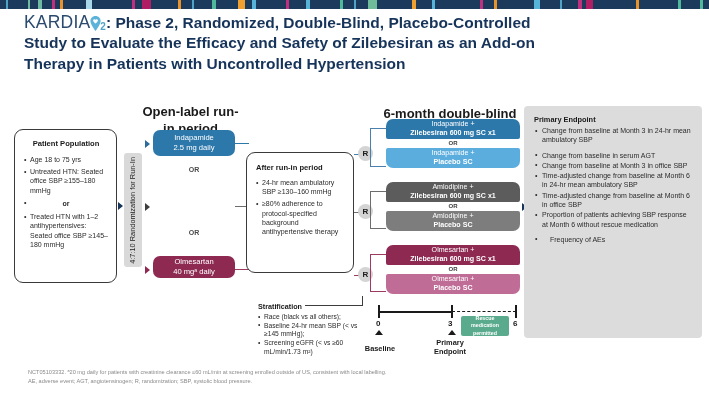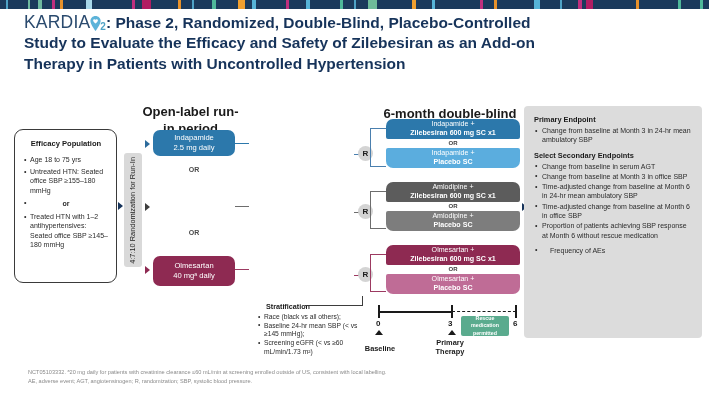--- a/index.html
+++ b/index.html
@@ -110,21 +110,21 @@
   #endpoints h4 { font-size:7.4px; color:#1a1a1a; margin:0 0 2px 0; }
   #endpoints ul { list-style:none; margin:0 0 6px 0; padding:0; }
   #endpoints li {
     font-size:7px; color:#2b2b2b; line-height:1.33; position:relative;
     padding-left:8px; margin-bottom:1px;
   }
   #endpoints li:before { content:"\2022"; position:absolute; left:1px; top:-0.5px; }
 
   
   #strat { position:absolute; }
-  #strat .h { font-size:7.2px; font-weight:bold; color:#1a1a1a; margin-bottom:2px;margin-left:8px; }
+  #strat .h { font-size:7.2px; font-weight:bold; color:#1a1a1a; margin-bottom:2px; }
   #strat ul { list-style:none; margin:0; padding:0; }
   #strat li {
     font-size:6.7px; color:#2b2b2b; line-height:1.3; position:relative; padding-left:6px;
   }
   #strat li:before { content:"\2022"; position:absolute; left:0; top:-0.5px; }
 
   
   #timeline { position:absolute; }
   .tl-line { position:absolute; height:1.6px; background:#1a1a1a; }
   .tl-dash { position:absolute; height:0; border-top:1.6px dashed #1a1a1a; }
@@ -191,21 +191,21 @@
       <span class="logo-word">KARDIA</span><span class="logo-pin"><svg width="11" height="15" viewBox="0 0 11 15">
             <path d="M5.5 0C2.6 0 0.4 2.2 0.4 5c0 3.6 5.1 10 5.1 10s5.1-6.4 5.1-10C10.6 2.2 8.4 0 5.5 0z" fill="#5cb3d9"></path>
             <path d="M5.5 7.4S3.1 5.9 3.1 4.4c0-0.8 0.65-1.25 1.3-1.25 0.5 0 0.9 0.3 1.1 0.6 0.2-0.3 0.6-0.6 1.1-0.6 0.65 0 1.3 0.45 1.3 1.25C7.9 5.9 5.5 7.4 5.5 7.4z" fill="#ffffff"></path>
           </svg></span><span class="logo-sub">2</span><span class="title-text">:</span><span class="title-text"> Phase 2, Randomized, Double-Blind, Placebo-Controlled</span>
     </span>
     <span class="line title-text">Study to Evaluate the Efficacy and Safety of Zilebesiran as an Add-on</span>
     <span class="line title-text">Therapy in Patients with Uncontrolled Hypertension</span>
   </div>
 
   <div class="rbox" style="left:14px; top:129px; width:103px; height:154px; padding:9px 8px 0 9px;">
-    <div class="boxtitle" style="text-align:center; margin-bottom:7px;">Efficacy Population</div>
+    <div class="boxtitle" style="text-align:center; margin-bottom:7px;">Patient Population</div>
     <ul class="bullets">
       <li>Age 18 to 75 yrs</li>
       <li>Untreated HTN: Seated office SBP ≥155–180 mmHg</li>
       <li class="nob" style="text-align:center; font-weight:bold; padding-left:0; margin:4px 0 4px 0;">or</li>
       <li>Treated HTN with 1–2 antihypertensives: Seated office SBP ≥145–180 mmHg</li>
     </ul>
   </div>
 
   <div class="tri dark" style="left:118px; top:202px;"></div>
 
@@ -224,29 +224,36 @@
     <span>2.5 mg daily</span>
   </div>
 
   <div class="or-lbl" style="left:153px; top:166px; width:82px;">OR</div>
 
   <div class="tri gray" style="left:145px; top:203px;"></div>
 
   <div class="or-lbl" style="left:153px; top:229px; width:82px;">OR</div>
 
   <div class="tri mag" style="left:145px; top:266px;"></div>
-  <div class="pill" style="left:153px; top:256px; width:82px; height:30px; background:#8e2a52;">
+  <div class="pill" style="left:153px; top:256px; width:82px; height:22px; background:#8e2a52;">
     <span>Olmesartan</span>
     <span>40 mgᵃ daily</span>
   </div>
 
   <div class="conn" style="left:235px; top:142.5px; width:14px; height:1.2px; background:#2c78ab;"></div>
   <div class="conn gray" style="left:235px; top:205.5px; width:14px; height:1.2px;"></div>
   <div class="conn mag" style="left:235px; top:268.5px; width:14px; height:1.2px;"></div>
 
+  <div class="rbox" style="left:246px; top:152px; width:108px; height:121px; padding:10px 8px 0 9px;">
+    <div class="boxtitle" style="margin-bottom:6px;">After run-in period</div>
+    <ul class="bullets">
+      <li>24-hr mean ambulatory SBP ≥130–160 mmHg</li>
+      <li>≥80% adherence to protocol-specified background antihypertensive therapy</li>
+    </ul>
+  </div>
 
   <div class="section-head" style="left:380px; top:106px; width:140px;">6-month double-blind period</div>
 
   <div class="conn" style="left:354px; top:154px; width:16px; height:1.2px;"></div>
   <div class="rcirc" style="left:358px; top:146px;">
     <span>R</span>
   </div>
   <div class="conn" style="left:370px; top:128px; width:1.2px; height:27px;"></div>
   <div class="conn" style="left:370px; top:128px; width:16px; height:1.2px;"></div>
   <div class="conn" style="left:370px; top:166px; width:16px; height:1.2px;"></div>
@@ -324,38 +331,37 @@
     <div class="tl-num" style="left:0px; top:19px;">0</div>
     <div class="tl-num" style="left:72px; top:19px;">3</div>
     <div class="tl-num" style="left:137px; top:19px;">6</div>
 
     <div class="tl-caret" style="left:-1px; top:30px;"></div>
     <div class="tl-caret" style="left:72px; top:30px;"></div>
 
     <div class="tl-lbl" style="left:-21px; top:44px; width:50px;">Baseline</div>
     <div class="tl-lbl" style="left:48px; top:38px; width:52px;text-align:center;">
       <span>Primary</span><br>
-      <span>Therapy</span>
+      <span>Endpoint</span>
     </div>
 
     <div id="rescue" style="left:85px; top:16px; width:48px; height:20px;">
       <div>
         <span>Rescue</span><br>
         <span>medication</span><br>
         <span>permitted</span>
       </div>
     </div>
   </div>
 
   <div id="endpoints" style="left:524px; top:106px; width:178px; height:232px; padding:9px 10px 0 10px;">
     <h4>Primary Endpoint</h4>
     <ul>
       <li>Change from baseline at Month 3 in 24-hr mean ambulatory SBP</li>
     </ul>
-    <h4>Select Secondary Endpoints</h4>
     <ul>
       <li>Change from baseline in serum AGT</li>
       <li>Change from baseline at Month 3 in office SBP</li>
       <li>Time-adjusted change from baseline at Month 6 in 24-hr mean ambulatory SBP</li>
       <li>Time-adjusted change from baseline at Month 6 in office SBP</li>
       <li>Proportion of patients achieving SBP response at Month 6 without rescue medication</li>
     </ul>
     <ul>
       <li style="padding-left:16px;">Frequency of AEs</li>
     </ul>

